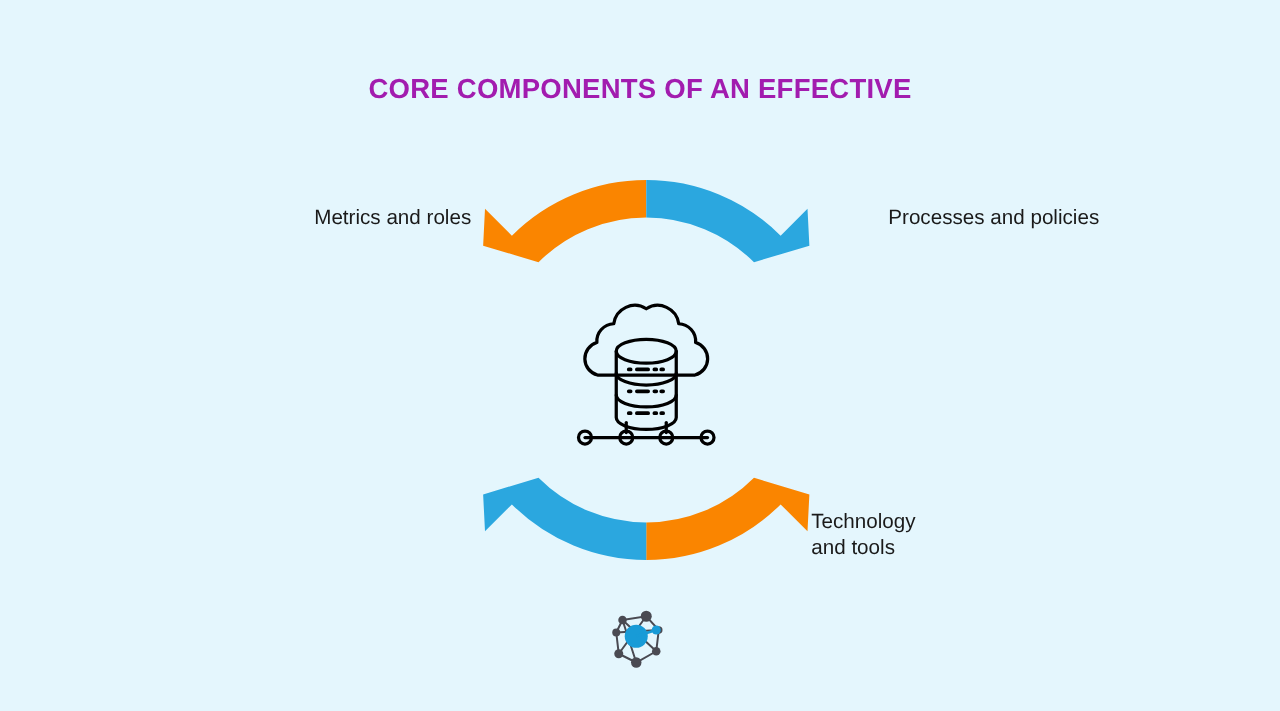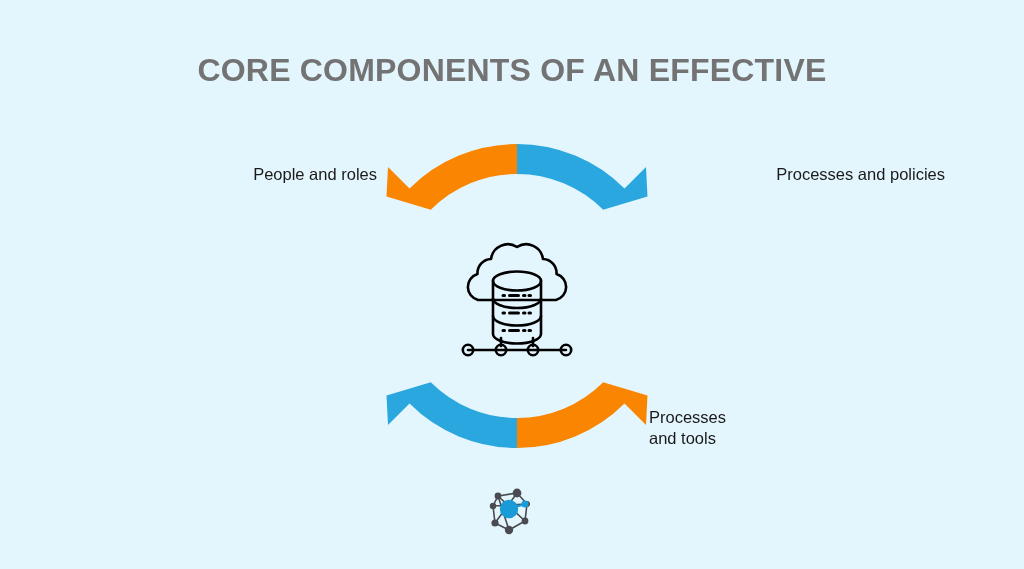--- a/index.html
+++ b/index.html
@@ -14,24 +14,24 @@
   }
 
   
   #title-block {
     position:absolute;
     left:0; top:55px;
     width:1024px;
     text-align:center;
   }
   .title-line {
-    font-size:32px;
+    font-size:22px;
     font-weight:bold;
     letter-spacing:0.2px;
-    color:#737373;
+    color:#a21caf;
     line-height:31px;
     text-transform:uppercase;
   }
 
   
   #diagram {
     position:absolute;
     left:0; top:0;
     width:1024px; height:569px;
   }
@@ -57,21 +57,21 @@
     white-space:pre-line;
   }
   #label-people {
     left:87px; top:164px;
     width:290px;
     text-align:right;
   }
   #label-processes {
     left:645px; top:164px;
     width:300px;
-    text-align:right;
+    text-align:center;
   }
   #label-metrics {
     left:92px; top:407px;
     width:290px;
     text-align:right;
   }
   #label-technology {
     left:649px; top:407px;
     width:290px;
     text-align:left;
@@ -167,25 +167,25 @@
 
       <path d="M 16 116 L 114 116"></path>
 
       <circle cx="16" cy="116" r="5.2"></circle>
       <circle cx="49" cy="116" r="5.2"></circle>
       <circle cx="81" cy="116" r="5.2"></circle>
       <circle cx="114" cy="116" r="5.2"></circle>
     </g>
   </svg>
 
-  <div class="qlabel" id="label-people">People and roles</div>
+  <div class="qlabel" id="label-people">Metrics and roles</div>
 
   <div class="qlabel" id="label-processes">Processes and policies</div>
 
-  <div class="qlabel" id="label-technology">Processes
+  <div class="qlabel" id="label-technology">Technology
 and tools</div>
 
 </div>
 
 <svg id="brand-logo" viewBox="0 0 50 48">
   <g stroke="#4a4a52" stroke-width="1.6" fill="none">
     <path d="M 11 9 L 30 6 L 40 17 L 38 34 L 22 43 L 8 36 L 6 19 Z"></path>
     <path d="M 11 9 L 22 43 M 30 6 L 8 36 M 40 17 L 6 19 M 38 34 L 11 9"></path>
   </g>
   <g fill="#4a4a52">

